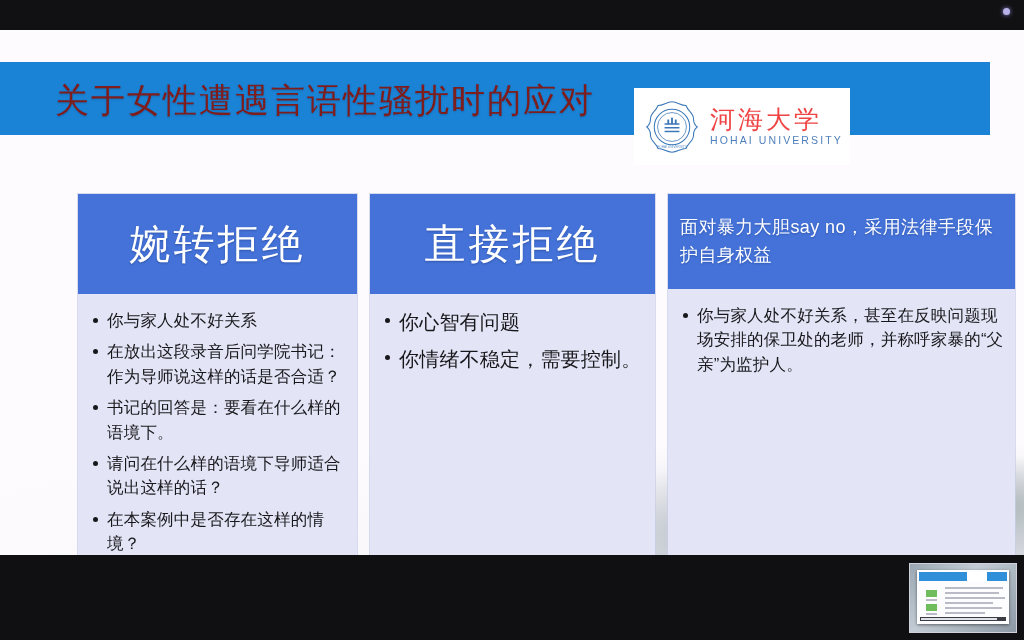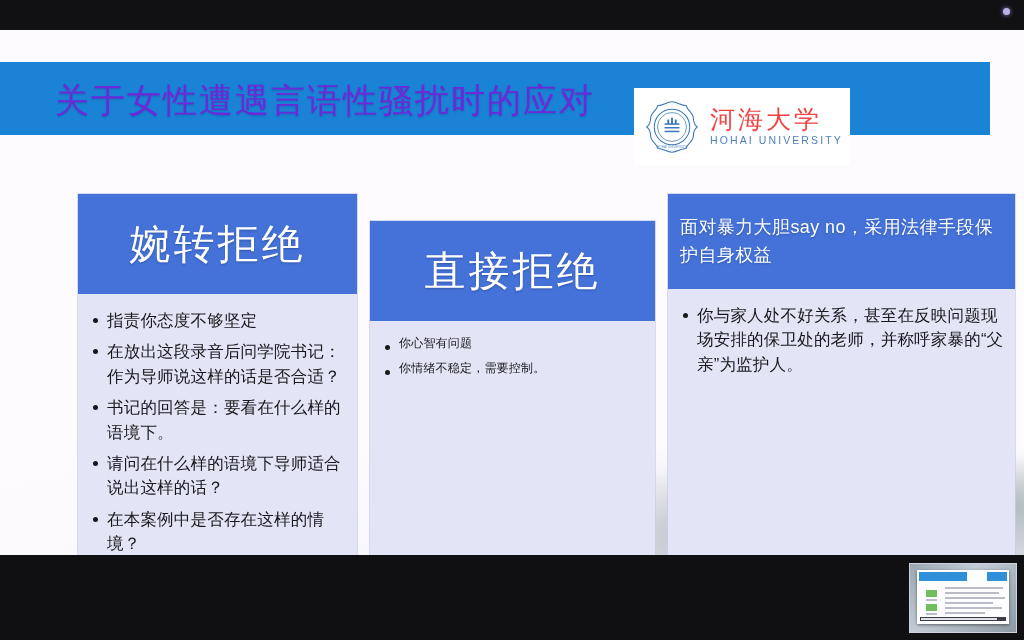--- a/index.html
+++ b/index.html
@@ -26,56 +26,56 @@
   }
   .slide-photo-veil{position:absolute;left:0;bottom:0;width:1024px;height:130px;
      background:linear-gradient(to right, rgba(253,251,254,.97) 0%, rgba(253,251,254,.88) 45%, rgba(253,251,254,.25) 66%, rgba(253,251,254,.05) 100%);}
   .watermark{position:absolute;right:128px;bottom:46px;font-size:27px;letter-spacing:14px;
      color:rgba(255,255,255,.80);text-shadow:0 1px 3px rgba(60,70,80,.55);
      font-family:"DejaVu Serif","Liberation Serif",serif;white-space:nowrap;}
 
   
   .banner{position:absolute;left:0;top:32px;width:990px;height:73px;background:#1a83d6;}
   .banner-title{position:absolute;left:55px;top:46px;width:560px;height:48px;line-height:48px;
-     font-size:34px;color:#6d28d9;letter-spacing:2px;white-space:nowrap;
+     font-size:34px;color:#7f1d1d;letter-spacing:2px;white-space:nowrap;
      text-shadow:0 1px 2px rgba(0,40,80,.25);}
 
   
   .logo-plate{position:absolute;left:634px;top:58px;width:216px;height:77px;background:#ffffff;
      display:flex;align-items:center;gap:10px;padding-left:10px;box-sizing:border-box;}
   .seal{width:56px;height:56px;flex:0 0 56px;position:relative;}
   .logo-words{display:flex;flex-direction:column;justify-content:center;gap:2px;}
   .logo-cn{font-size:25px;color:#ef4444;letter-spacing:3px;font-family:"DejaVu Serif","Liberation Serif",serif;
      line-height:1;white-space:nowrap;}
   .logo-en{font-size:10.5px;color:#4d7fba;letter-spacing:2.1px;white-space:nowrap;}
 
   
   .card{position:absolute;top:164px;height:396px;background:#e3e5f6;box-shadow:0 0 0 1px rgba(200,205,232,.7);padding-left:19px;}
   .card.c1{left:78px;width:260px;}
-  .card.c2{left:370px;width:266px;margin-top:27px;}
+  .card.c2{left:370px;width:266px;}
   .card.c3{left:668px;width:328px;}
 
   .card-head{position:absolute;left:0;top:0;width:100%;background:#4472d8;box-sizing:border-box;}
   .c1 .card-head,.c2 .card-head{height:100px;display:flex;align-items:center;justify-content:center;}
   .c3 .card-head{height:95px;display:flex;align-items:center;padding:0 12px;}
   .head-big{font-size:41px;color:#ffffff;letter-spacing:3px;white-space:nowrap;
      text-shadow:0 1px 2px rgba(0,20,70,.3);}
   .head-small{font-size:18px;color:#ffffff;line-height:1.55;letter-spacing:.4px;
      text-shadow:0 1px 2px rgba(0,20,70,.25);}
 
   .card-body{position:absolute;left:0;width:100%;box-sizing:border-box;padding:14px 10px 0 12px;}
   .c1 .card-body,.c2 .card-body{top:100px;}
   .c3 .card-body{top:95px;}
 
   ul.bullets{margin:0;padding:0;list-style:none;}
   ul.bullets li{position:relative;padding-left:17px;margin-bottom:7px;
      font-size:16.5px;line-height:1.48;color:#18181c;letter-spacing:.2px;}
   ul.bullets li:before{content:"";position:absolute;left:3px;top:10px;width:5px;height:5px;
      border-radius:50%;background:#18181c;}
-  .c2 ul.bullets li{font-size:12px;}
+  .c2 ul.bullets li{font-size:20px;}
   .c3 ul.bullets li{font-size:16.5px;}
 
   
   .pip{position:absolute;left:909px;top:563px;width:108px;height:70px;background:#f4f4f6;
      border:1px solid #cfd2dc;box-sizing:border-box;overflow:hidden;}
   .pip-photo{position:absolute;inset:0;background:
       linear-gradient(135deg,#9aa7b2 0%,#c3ccd4 40%,#8d9aa6 100%);}
   .pip-slide{position:absolute;left:7px;top:6px;right:7px;bottom:8px;background:#fdfdff;
      box-shadow:0 1px 3px rgba(0,0,0,.5);overflow:hidden;}
   .pip-band{position:absolute;left:2px;top:2px;right:2px;height:9px;background:#2f8fd8;}
@@ -130,21 +130,21 @@
         <span class="logo-en">HOHAI UNIVERSITY</span>
       </span>
     </div>
 
     <div class="card c1">
       <div class="card-head">
         <span class="head-big">婉转拒绝</span>
       </div>
       <div class="card-body">
         <ul class="bullets">
-          <li>指责你态度不够坚定</li>
+          <li>你与家人处不好关系</li>
           <li>在放出这段录音后问学院书记：作为导师说这样的话是否合适？</li>
           <li>书记的回答是：要看在什么样的语境下。</li>
           <li>请问在什么样的语境下导师适合说出这样的话？</li>
           <li>在本案例中是否存在这样的情境？</li>
         </ul>
       </div>
     </div>
 
     <div class="card c2">
       <div class="card-head">

